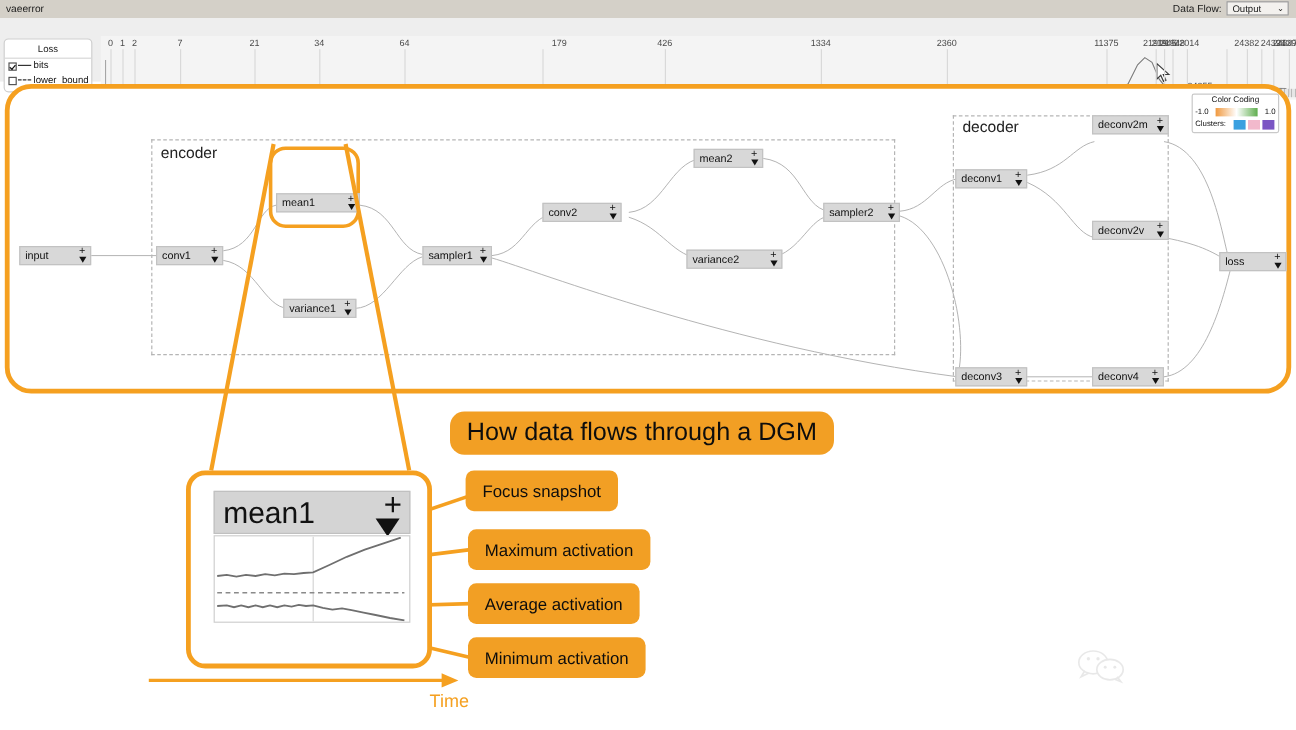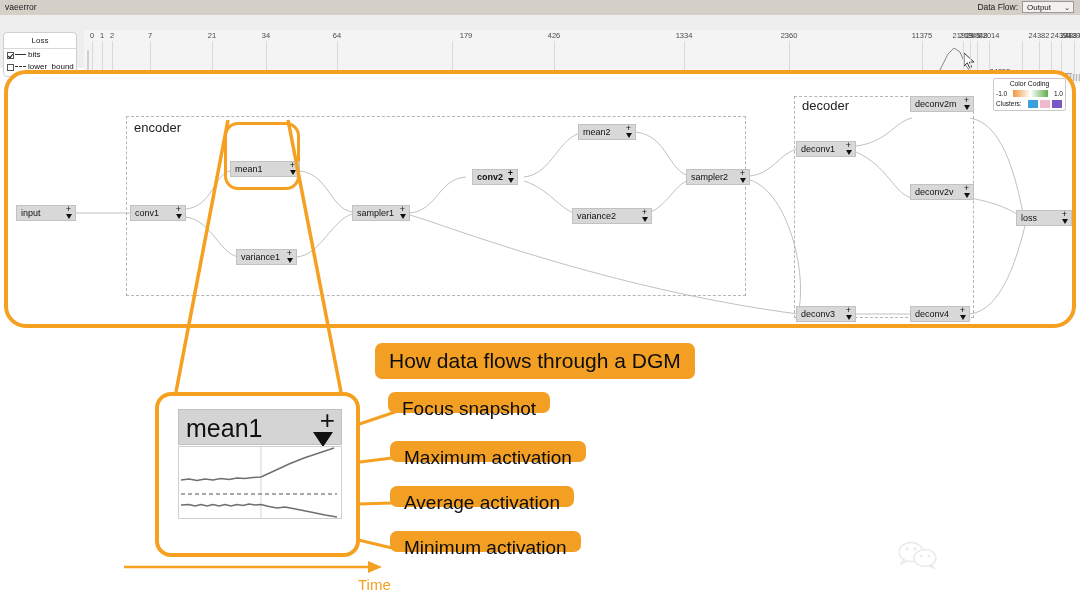--- a/index.html
+++ b/index.html
@@ -132,25 +132,25 @@
     position:absolute;right:8px;top:22px;width:0;height:0;
     border-left:10px solid transparent;border-right:10px solid transparent;
     border-top:15px solid #111;
   }
   #sparkbox{
     position:absolute;left:19px;top:50px;width:164px;height:73px;
     border:1px solid #cfcfcf;box-sizing:border-box;background:#fff;
   }
   .callout{
     position:absolute;background:#F29F24;border-radius:7px;
-    color:#0d0d0d;font-size:19px;line-height:34px;height:21px;
+    color:#0d0d0d;font-size:14px;line-height:34px;height:34px;
     padding:0 14px;white-space:nowrap;
   }
   #title-callout{
-    left:375px;top:343px;font-size:21px;line-height:36px;height:36px;
+    left:375px;top:343px;font-size:21px;line-height:36px;height:36px;border-radius:12px;
   }
   #timelabel{
     position:absolute;left:358px;top:576px;font-size:15px;color:#F5A020;
   }
   
   #watermark{
     position:absolute;left:897px;top:540px;width:170px;height:34px;
     opacity:0.22;
   }
   #watermark .wm-text{
@@ -311,21 +311,21 @@
   </div>
 
   <div class="node" style="left:344px;top:131px;width:58px;">
     <span>sampler1</span>
     <span class="ctrl">
         <span class="plus">+</span>
         <span class="tri"></span>
       </span>
   </div>
 
-  <div class="node" style="left:464px;top:95px;width:46px;font-weight:bold;">
+  <div class="node" style="left:444px;top:95px;width:66px;">
     <span>conv2</span>
     <span class="ctrl">
         <span class="plus">+</span>
         <span class="tri"></span>
       </span>
   </div>
 
   <div class="node" style="left:570px;top:50px;width:58px;">
     <span>mean2</span>
     <span class="ctrl">

